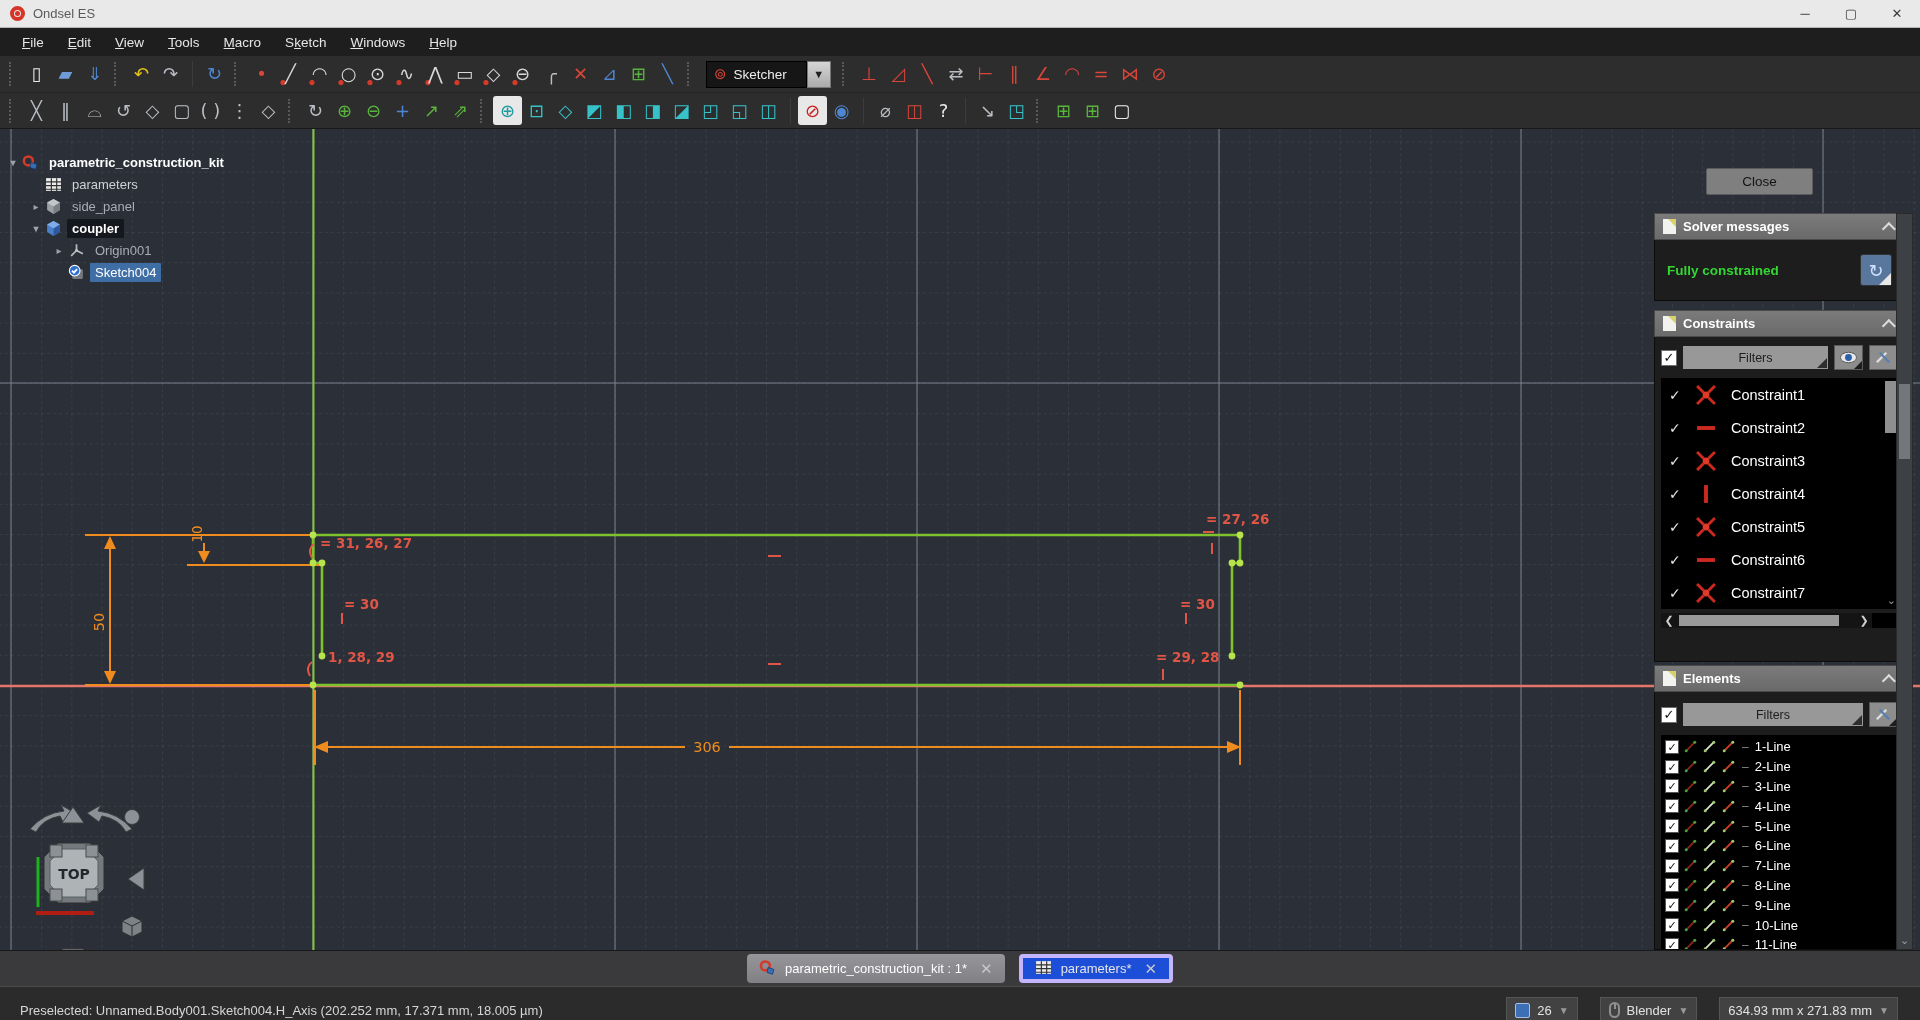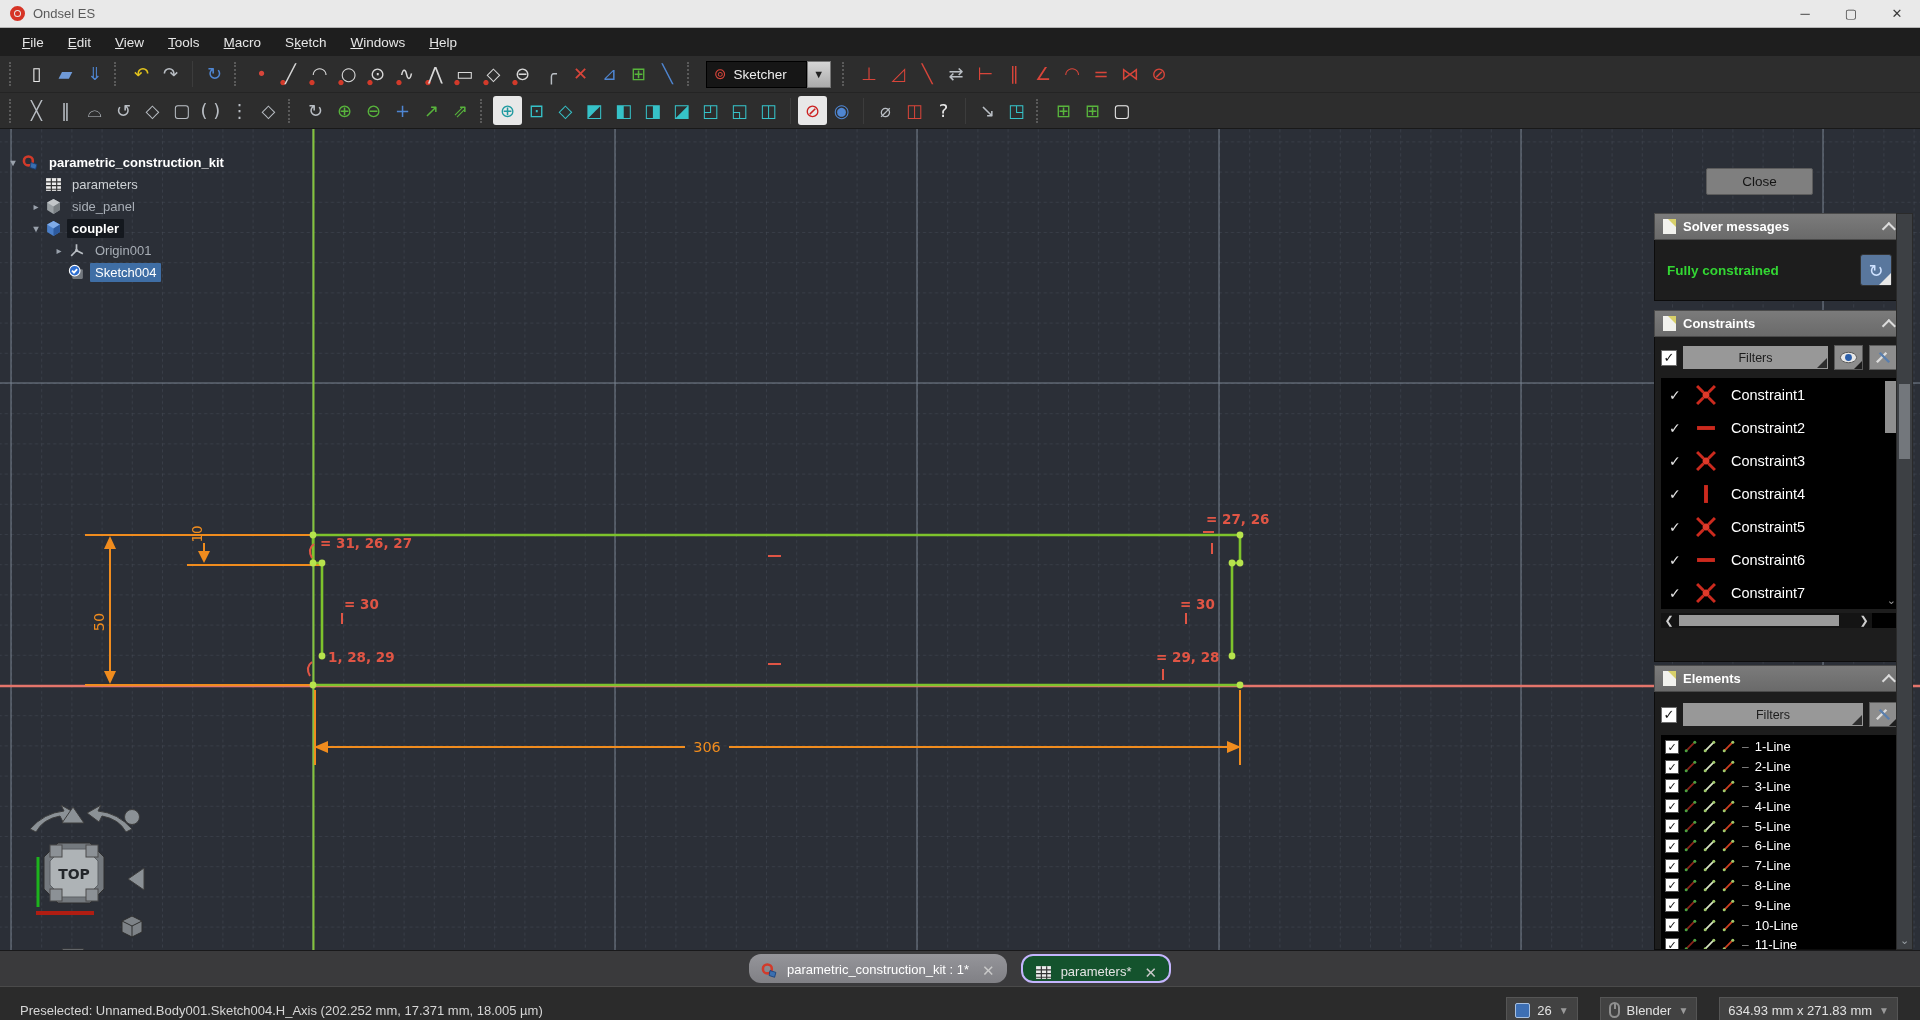--- a/index.html
+++ b/index.html
@@ -130,24 +130,24 @@
 
   
   .edge-scroll { position:absolute; left:1896px; top:84px; width:17px; height:737px; background:#3d4044;
     border:1px solid #2a2a2a; }
   .edge-thumb { position:absolute; left:2px; top:170px; width:11px; height:75px; background:#73777c; }
   .edge-down { position:absolute; left:0; bottom:2px; width:100%; text-align:center; color:#9aa0a6; font-size:11px; }
 
   
   .tabbar { position:absolute; left:0; top:950px; width:1920px; height:36px; background:#3a3a3c;
     border-top:1px solid #19191b; display:flex; align-items:center; justify-content:center; gap:14px; }
-  .mdi-tab { display:flex; gap:9px; height:29px; padding:8px 12px; border-radius:12px; font-size:13px; }
+  .mdi-tab { display:flex; align-items:center; gap:9px; height:29px; padding:0 12px; border-radius:4px; font-size:13px; }
   .mdi-tab svg { width:17px; height:17px; }
   .tab-active { background:linear-gradient(#95959a,#808085); color:#fff; }
-  .tab-inactive { background:#14532d; border:2px solid #c4b5fd; color:#e4e4e4; }
+  .tab-inactive { background:#1d4ed8; border:4px solid #c4b5fd; color:#e4e4e4; }
   .tab-close { color:#c9c9c9; font-size:15px; padding-left:4px; font-family:"DejaVu Sans", sans-serif; }
 
   
   .statusbar { position:absolute; left:0; top:986px; width:1920px; height:47px; background:#2b2b2b;
     border-top:1px solid #4a4a4a; display:flex; align-items:center; }
   .status-msg { color:#d6d6d6; font-size:13px; padding-left:20px; flex:1; }
   .status-ctrl { display:flex; align-items:center; gap:7px; height:26px; background:#424242;
     border:1px solid #555; padding:0 8px; margin-right:22px; color:#e2e2e2; font-size:13px; }
   .dd-arrow { color:#9a9a9a; font-size:10px; }
   .blue-chip { width:15px; height:15px; background:#3d6fb4; border:1px solid #a8c0e0; border-radius:2px; }

